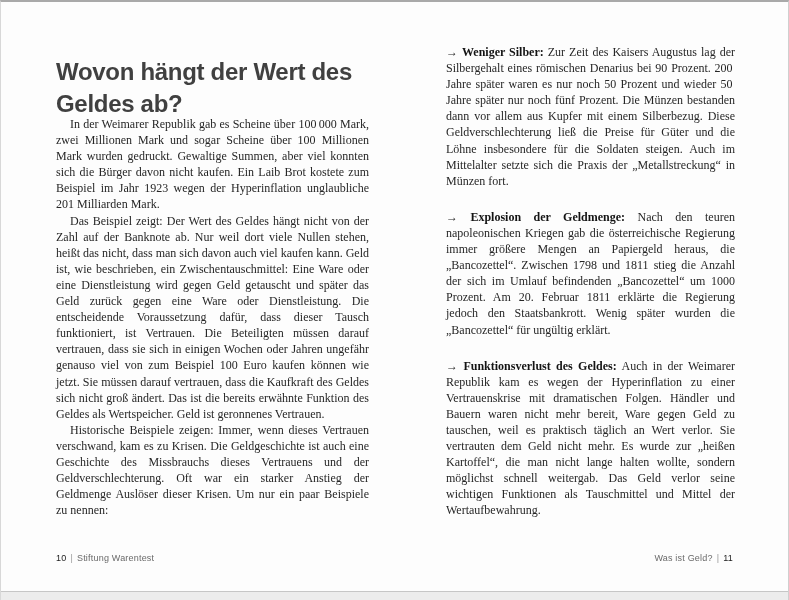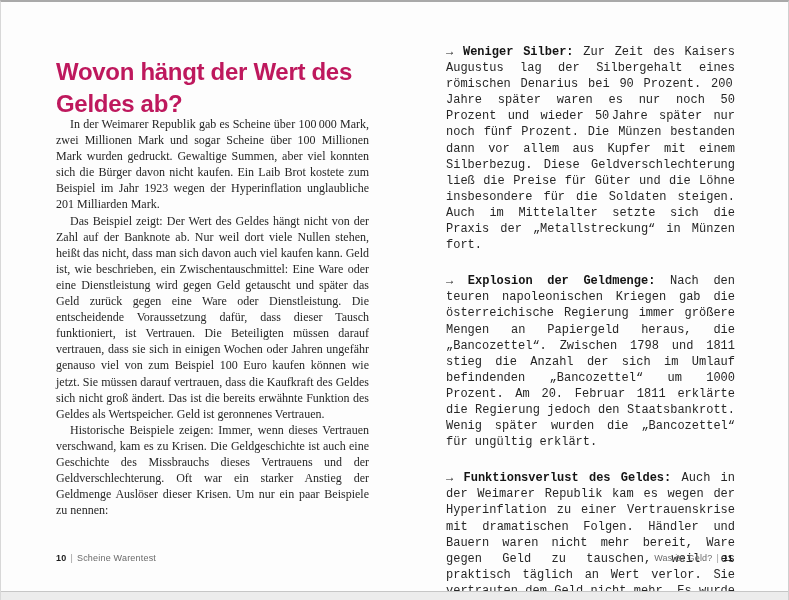--- a/index.html
+++ b/index.html
@@ -26,21 +26,21 @@
     border-top: 1px solid #c6c6c6;
   }
 
   
   .page-title {
     position: absolute; left: 55px; top: 38px; width: 320px;
     font-family: "Liberation Sans", sans-serif;
     font-weight: bold;
     font-size: 24px; line-height: 32px;
     letter-spacing: -0.3px;
-    color: #be185d;
+    color: #404040;
   }
   .left-body {
     position: absolute; left: 55px; top: 114px; width: 313px;
   }
   .left-body p {
     margin: 0;
     text-indent: 14px;
     text-align: justify;
     font-size: 12px; line-height: 16.1px;
     color: #262626;
@@ -48,55 +48,54 @@
 
   
   .right-body {
     position: absolute; left: 445px; top: 42px; width: 289px;
   }
   .right-body p.entry {
     margin: 0 0 20px 0;
     text-align: justify;
     font-size: 12px; line-height: 16.1px;
     color: #262626;
-    font-family: Liberation Mono, monospace;
   }
   .right-body p.entry:last-child { margin-bottom: 8px; }
   .entry .arrow { color: #1d1d1d; }
   .entry b { color: #141414; }
 
   
   .footer {
     position: absolute; top: 551px;
     font-family: "Liberation Sans", sans-serif;
     font-size: 9px; line-height: 10px;
     letter-spacing: 0.2px;
     color: #6a6a6a;
     white-space: nowrap;
   }
   .footer-left { left: 55px; }
   .footer-right { right: 55px; }
-  .footer .pagenum { font-weight: bold; color: #1c1c1c; margin-top: 48px; }
+  .footer .pagenum { font-weight: normal; color: #1c1c1c; margin-top: 48px; }
   .footer .sep { color: #9a9a9a; margin: 0 4px; }
 </style>
 </head>
 <body>
 
 <div class="sheet">
 
   <h1 class="page-title">Wovon hängt der Wert des Geldes ab?</h1>
 
   <div class="left-body">
     <p>In der Weimarer Republik gab es Scheine über 100 000 Mark, zwei Millionen Mark und sogar Scheine über 100 Millionen Mark wurden gedruckt. Gewaltige Summen, aber viel konnten sich die Bürger davon nicht kaufen. Ein Laib Brot kostete zum Beispiel im Jahr 1923 wegen der Hyperinflation unglaubliche 201 Milliarden Mark.</p>
     <p>Das Beispiel zeigt: Der Wert des Geldes hängt nicht von der Zahl auf der Banknote ab. Nur weil dort viele Nullen stehen, heißt das nicht, dass man sich davon auch viel kaufen kann. Geld ist, wie beschrieben, ein Zwischentauschmittel: Eine Ware oder eine Dienstleistung wird gegen Geld getauscht und später das Geld zurück gegen eine Ware oder Dienstleistung. Die entscheidende Voraussetzung dafür, dass dieser Tausch funktioniert, ist Vertrauen. Die Beteiligten müssen darauf vertrauen, dass sie sich in einigen Wochen oder Jahren ungefähr genauso viel von zum Beispiel 100 Euro kaufen können wie jetzt. Sie müssen darauf vertrauen, dass die Kaufkraft des Geldes sich nicht groß ändert. Das ist die bereits erwähnte Funktion des Geldes als Wertspeicher. Geld ist geronnenes Vertrauen.</p>
     <p>Historische Beispiele zeigen: Immer, wenn dieses Vertrauen verschwand, kam es zu Krisen. Die Geldgeschichte ist auch eine Geschichte des Missbrauchs dieses Vertrauens und der Geldverschlechterung. Oft war ein starker Anstieg der Geldmenge Auslöser dieser Krisen. Um nur ein paar Beispiele zu nennen:</p>
   </div>
 
   <div class="footer footer-left">
-    <span class="pagenum">10</span><span class="sep">|</span><span>Scheine Warentest</span>
+    <span class="pagenum">10</span><span class="sep">|</span><span>Stiftung Warentest</span>
   </div>
 
   <div class="right-body">
 
     <p class="entry"><span class="arrow">→</span>&nbsp;<b>Weniger Silber:</b> <span>Zur Zeit des Kaisers Augustus lag der Silbergehalt eines römischen Denarius bei 90 Prozent. 200 Jahre später waren es nur noch 50 Prozent und wieder 50 Jahre später nur noch fünf Prozent. Die Münzen bestanden dann vor allem aus Kupfer mit einem Silberbezug. Diese Geldverschlechterung ließ die Preise für Güter und die Löhne insbesondere für die Soldaten steigen. Auch im Mittelalter setzte sich die Praxis der „Metallstreckung“ in Münzen fort.</span></p>
 
     <p class="entry"><span class="arrow">→</span>&nbsp;<b>Explosion der Geldmenge:</b> <span>Nach den teuren napoleonischen Kriegen gab die österreichische Regierung immer größere Mengen an Papiergeld heraus, die „Bancozettel“. Zwischen 1798 und 1811 stieg die Anzahl der sich im Umlauf befindenden „Bancozettel“ um 1000 Prozent. Am 20. Februar 1811 erklärte die Regierung jedoch den Staatsbankrott. Wenig später wurden die „Bancozettel“ für ungültig erklärt.</span></p>
 
     <p class="entry"><span class="arrow">→</span>&nbsp;<b>Funktionsverlust des Geldes:</b> <span>Auch in der Weimarer Republik kam es wegen der Hyperinflation zu einer Vertrauenskrise mit dramatischen Folgen. Händler und Bauern waren nicht mehr bereit, Ware gegen Geld zu tauschen, weil es praktisch täglich an Wert verlor. Sie vertrauten dem Geld nicht mehr. Es wurde zur „heißen Kartoffel“, die man nicht lange halten wollte, sondern möglichst schnell weitergab. Das Geld verlor seine wichtigen Funktionen als Tauschmittel und Mittel der Wertaufbewahrung.</span></p>
   </div>

